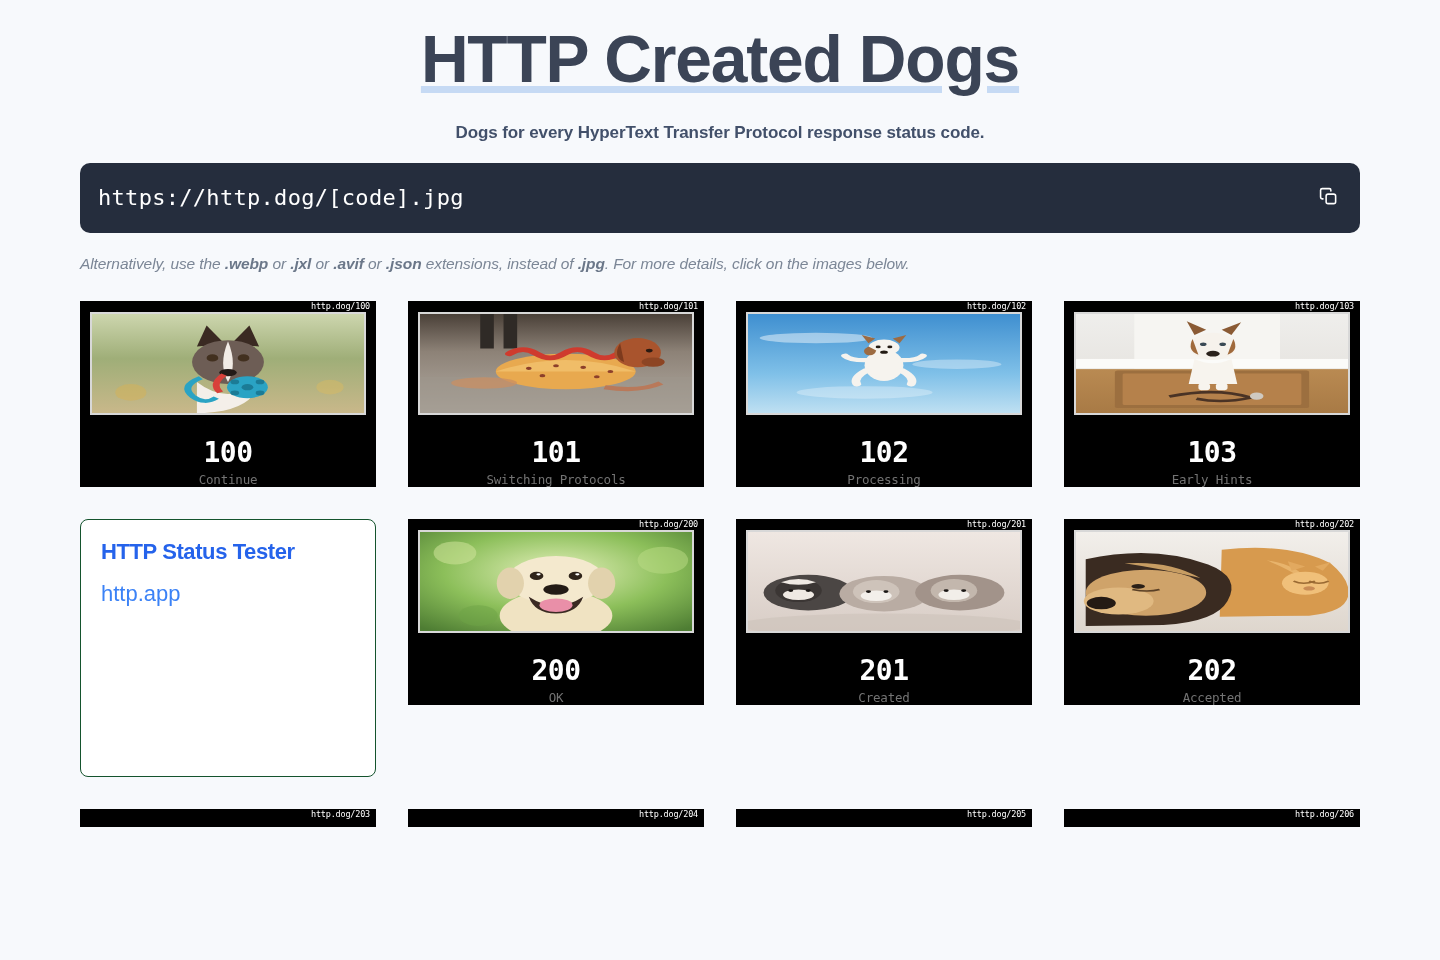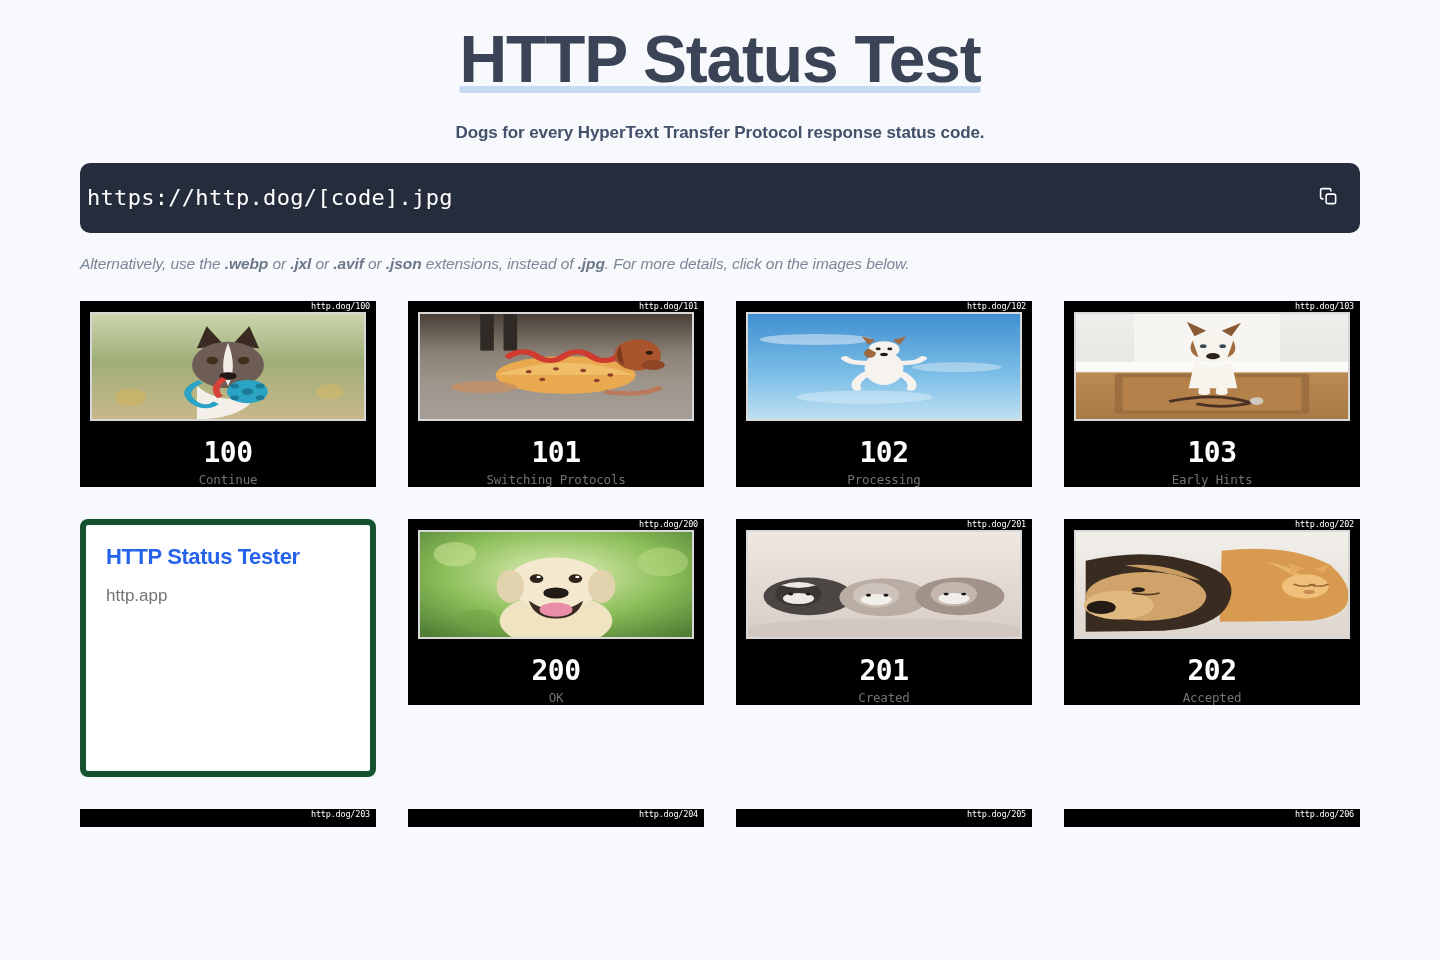--- a/index.html
+++ b/index.html
@@ -60,21 +60,21 @@
   }
 
   .code-block {
     position: relative;
     margin-top: 20px;
     background: #252d3d;
     border-radius: 10px;
     height: 70px;
     display: flex;
     align-items: center;
-    padding: 0 7px;
+    padding: 0 18px;
   }
 
   .code-text {
     font-family: "DejaVu Sans Mono", "Liberation Mono", monospace;
     font-size: 22px;
     color: #ffffff;
     letter-spacing: 0.3px;
   }
 
   .copy-btn {
@@ -143,21 +143,21 @@
   .r2 .photo-frame { height: 188px; }
 
   .photo { width: 100%; height: 100%; display: block; }
 
   .caption {
     flex: 1;
     display: flex;
     flex-direction: column;
     align-items: center;
     justify-content: flex-start;
-    padding-top: 16px;
+    padding-top: 22px;
   }
 
   .code-num {
     font-family: "DejaVu Sans Mono", "Liberation Mono", monospace;
     font-size: 28px;
     font-weight: 700;
     color: #ffffff;
     line-height: 1.15;
     letter-spacing: -0.5px;
   }
@@ -168,21 +168,21 @@
     color: #737373;
     margin-top: 2px;
     letter-spacing: -0.2px;
   }
 
   
   .promo {
     background: #ffffff;
     width: 296px;
     height: 258px;
-    border: 6px solid #14532d;
+    border: 1px solid #14532d;
     border-radius: 8px;
     padding: 19px 20px;
     cursor: pointer;
   }
 
   .promo-title {
     color: #2563eb;
     font-size: 22px;
     font-weight: 700;
     letter-spacing: -0.4px;
@@ -192,32 +192,32 @@
     margin-top: 16px;
     font-size: 16px;
     line-height: 1.62;
     color: #1f2733;
     letter-spacing: -0.2px;
   }
 
   .promo-link {
     display: inline-block;
     margin-top: 16px;
-    color: #737373;
-    font-size: 17px;
+    color: #3b82f6;
+    font-size: 22px;
     text-decoration: none;
   }
 </style>
 </head>
 <body>
 
 <div class="page">
 
   <div class="header">
-    <h1 class="site-title">HTTP Status Test</h1>
+    <h1 class="site-title">HTTP Created Dogs</h1>
     <div class="site-subtitle">Dogs for every HyperText Transfer Protocol response status code.</div>
   </div>
 
 
   <div class="code-block">
     <code class="code-text">https://http.dog/[code].jpg</code>
     <button class="copy-btn">
       <span>
         <svg width="19" height="19" viewBox="0 0 24 24" fill="none" stroke="#ffffff" stroke-width="2" stroke-linecap="round" stroke-linejoin="round">
           <rect x="9" y="9" width="12" height="12" rx="2.5"></rect>

